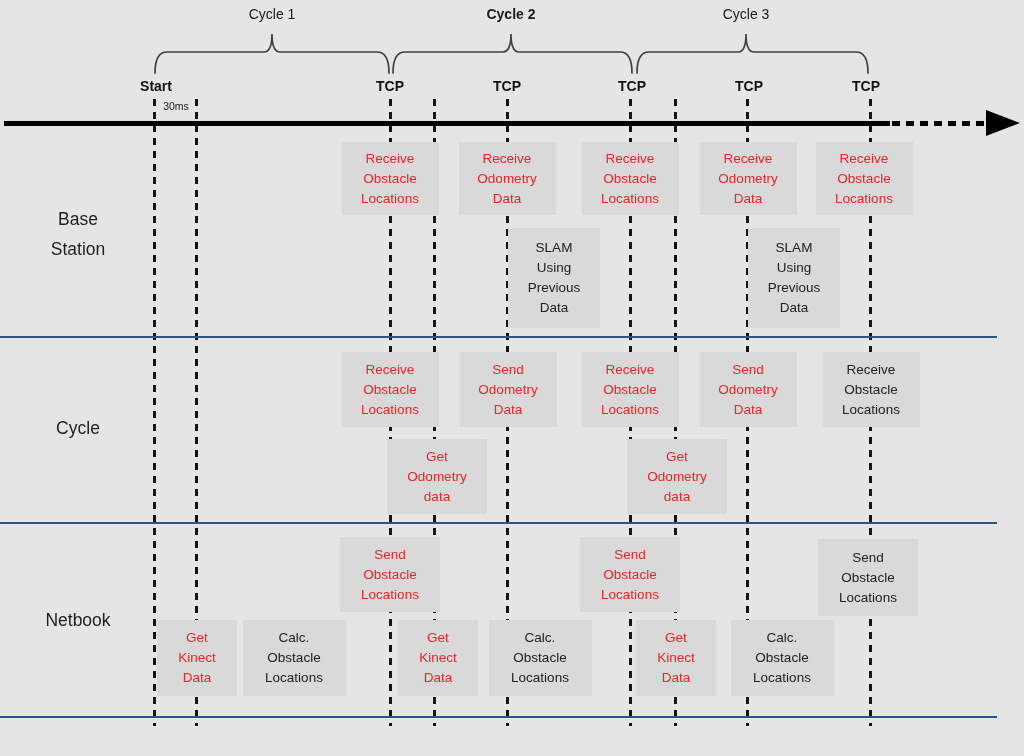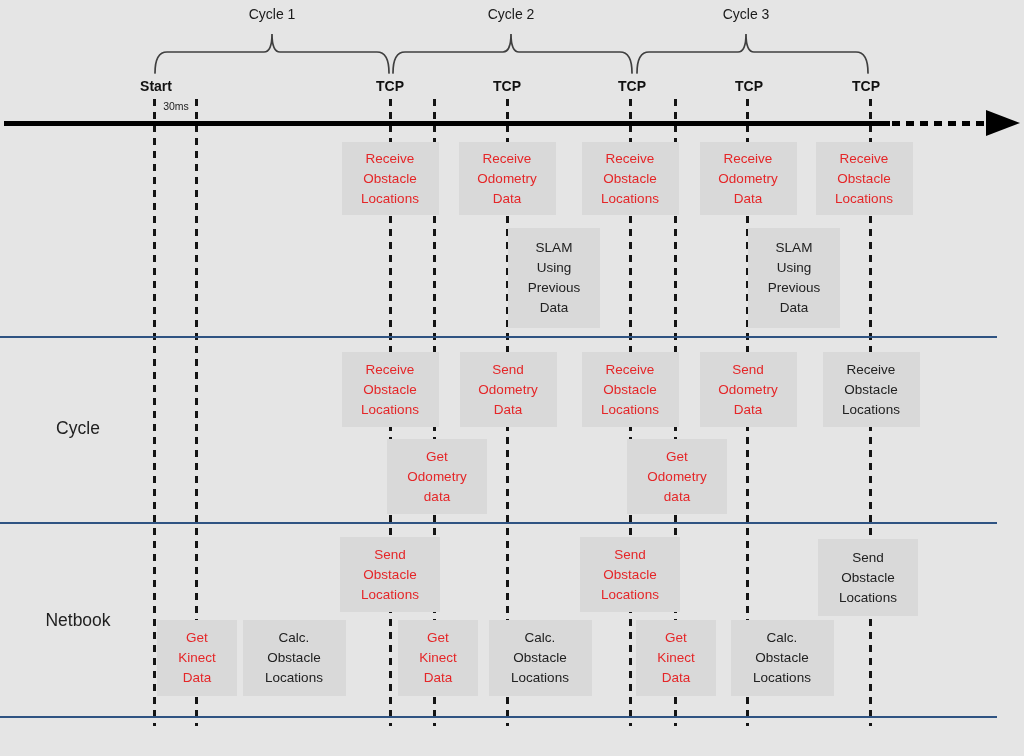--- a/index.html
+++ b/index.html
@@ -52,21 +52,21 @@
 
 <div id="stage">
   <svg class="braces" width="1024" height="92" viewBox="0 0 1024 92">
       <path d="M 155 73 Q 155 52 167 52 L 264 52 Q 272 52 272 34 Q 272 52 280 52 L 377 52 Q 389 52 389 73" fill="none" stroke="#3F3F3F" stroke-width="1.7" stroke-linecap="round"></path>
       <path d="M 393 73 Q 393 52 405 52 L 503 52 Q 511 52 511 34 Q 511 52 519 52 L 620 52 Q 632 52 632 73" fill="none" stroke="#3F3F3F" stroke-width="1.7" stroke-linecap="round"></path>
       <path d="M 637 73 Q 637 52 649 52 L 738 52 Q 746 52 746 34 Q 746 52 754 52 L 856 52 Q 868 52 868 73" fill="none" stroke="#3F3F3F" stroke-width="1.7" stroke-linecap="round"></path>
     </svg>
 
   <div id="cycle-labels">
       <div class="cycle-label" style="left: 272px;">Cycle 1</div>
-      <div class="cycle-label" style="left: 511px;">Cycle 2</div>
+      <div class="cycle-label" style="left: 511px; font-weight: bold;">Cycle 2</div>
       <div class="cycle-label" style="left: 746px;">Cycle 3</div>
     </div>
   <div id="axis-labels">
       <div class="axis-label" style="left: 156px;">Start</div>
       <div class="axis-label" style="left: 390px;">TCP</div>
       <div class="axis-label" style="left: 507px;">TCP</div>
       <div class="axis-label" style="left: 632px;">TCP</div>
       <div class="axis-label" style="left: 749px;">TCP</div>
       <div class="axis-label" style="left: 866px;">TCP</div>
     </div>
@@ -89,20 +89,22 @@
   <div class="timeline-dotted"></div>
   <div class="timeline-arrowhead"></div>
 
   <div id="lane-lines">
       <div class="lane-line" style="top: 336px; background: rgb(47, 83, 130);"></div>
       <div class="lane-line" style="top: 522px; background: rgb(47, 83, 130);"></div>
       <div class="lane-line" style="top: 716px; background: rgb(47, 83, 130);"></div>
     </div>
   <div id="lane-labels">
       <div class="lane-label" style="top: 204px;">
+        <div>Base</div>
+        <div>Station</div>
       </div>
       <div class="lane-label" style="top: 413px;">
         <div>Cycle</div>
       </div>
       <div class="lane-label" style="top: 605px;">
         <div>Netbook</div>
       </div>
     </div>
 
   <div id="events">

